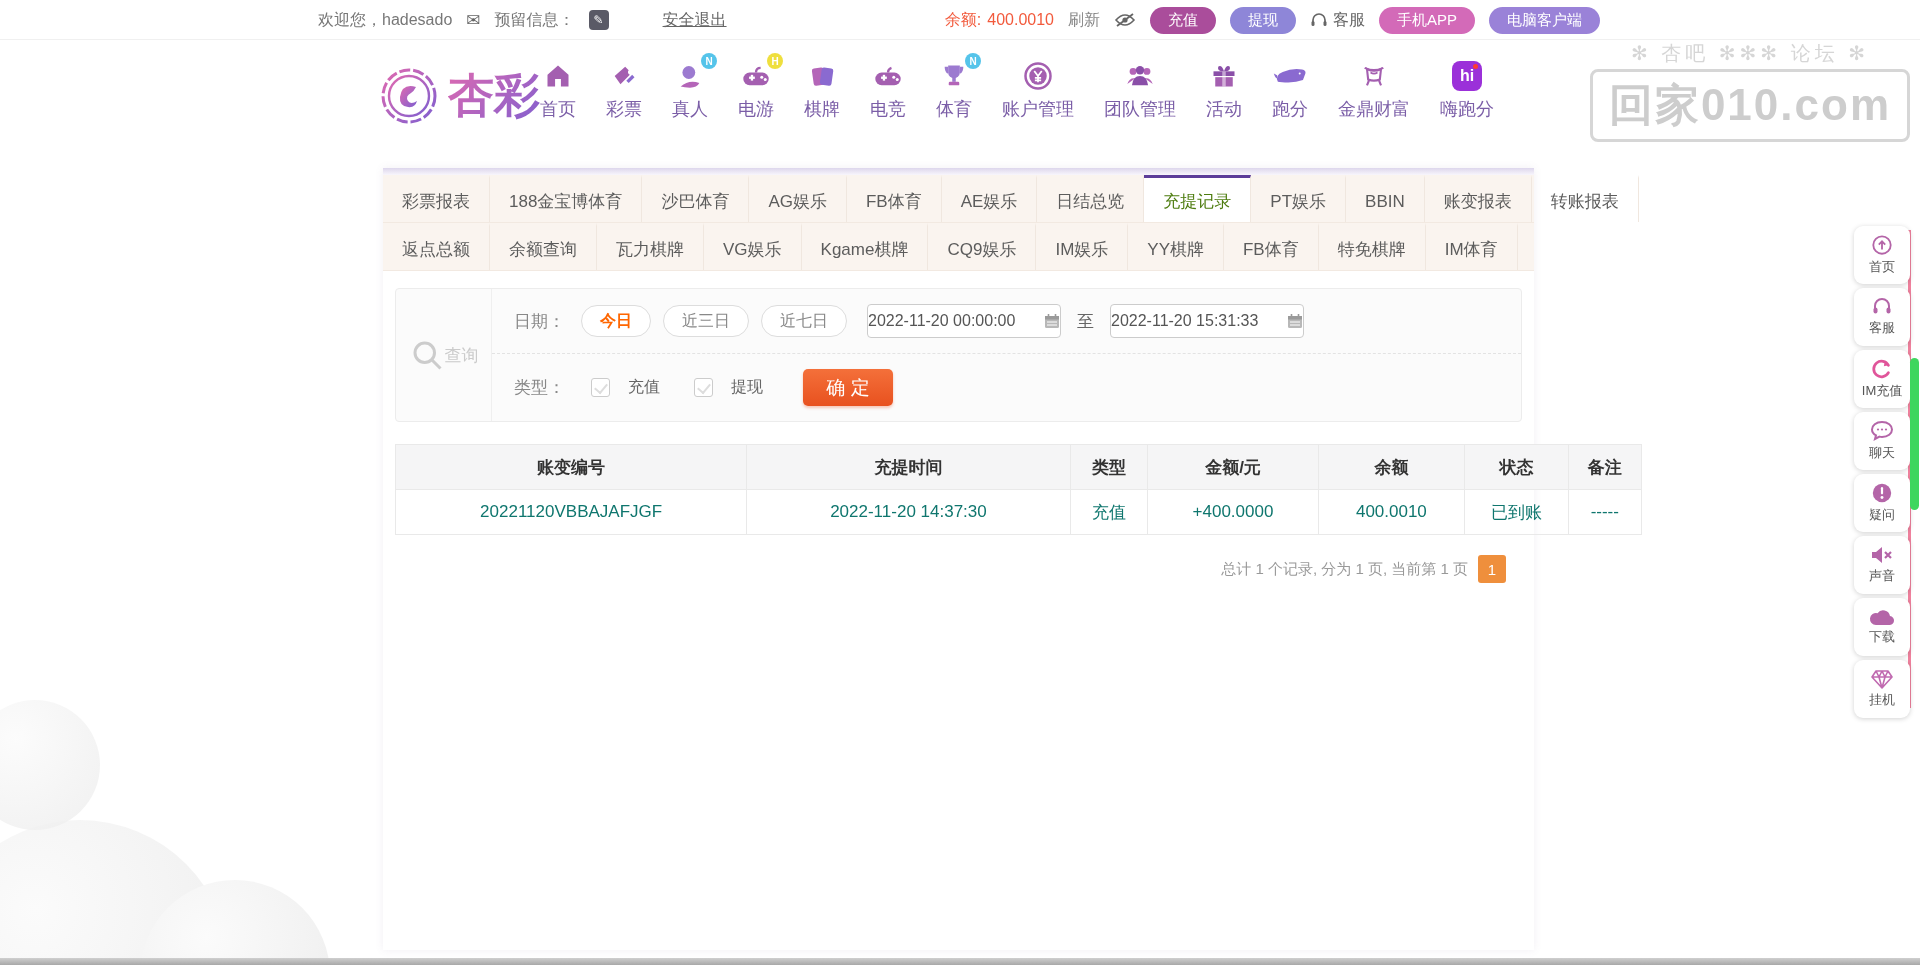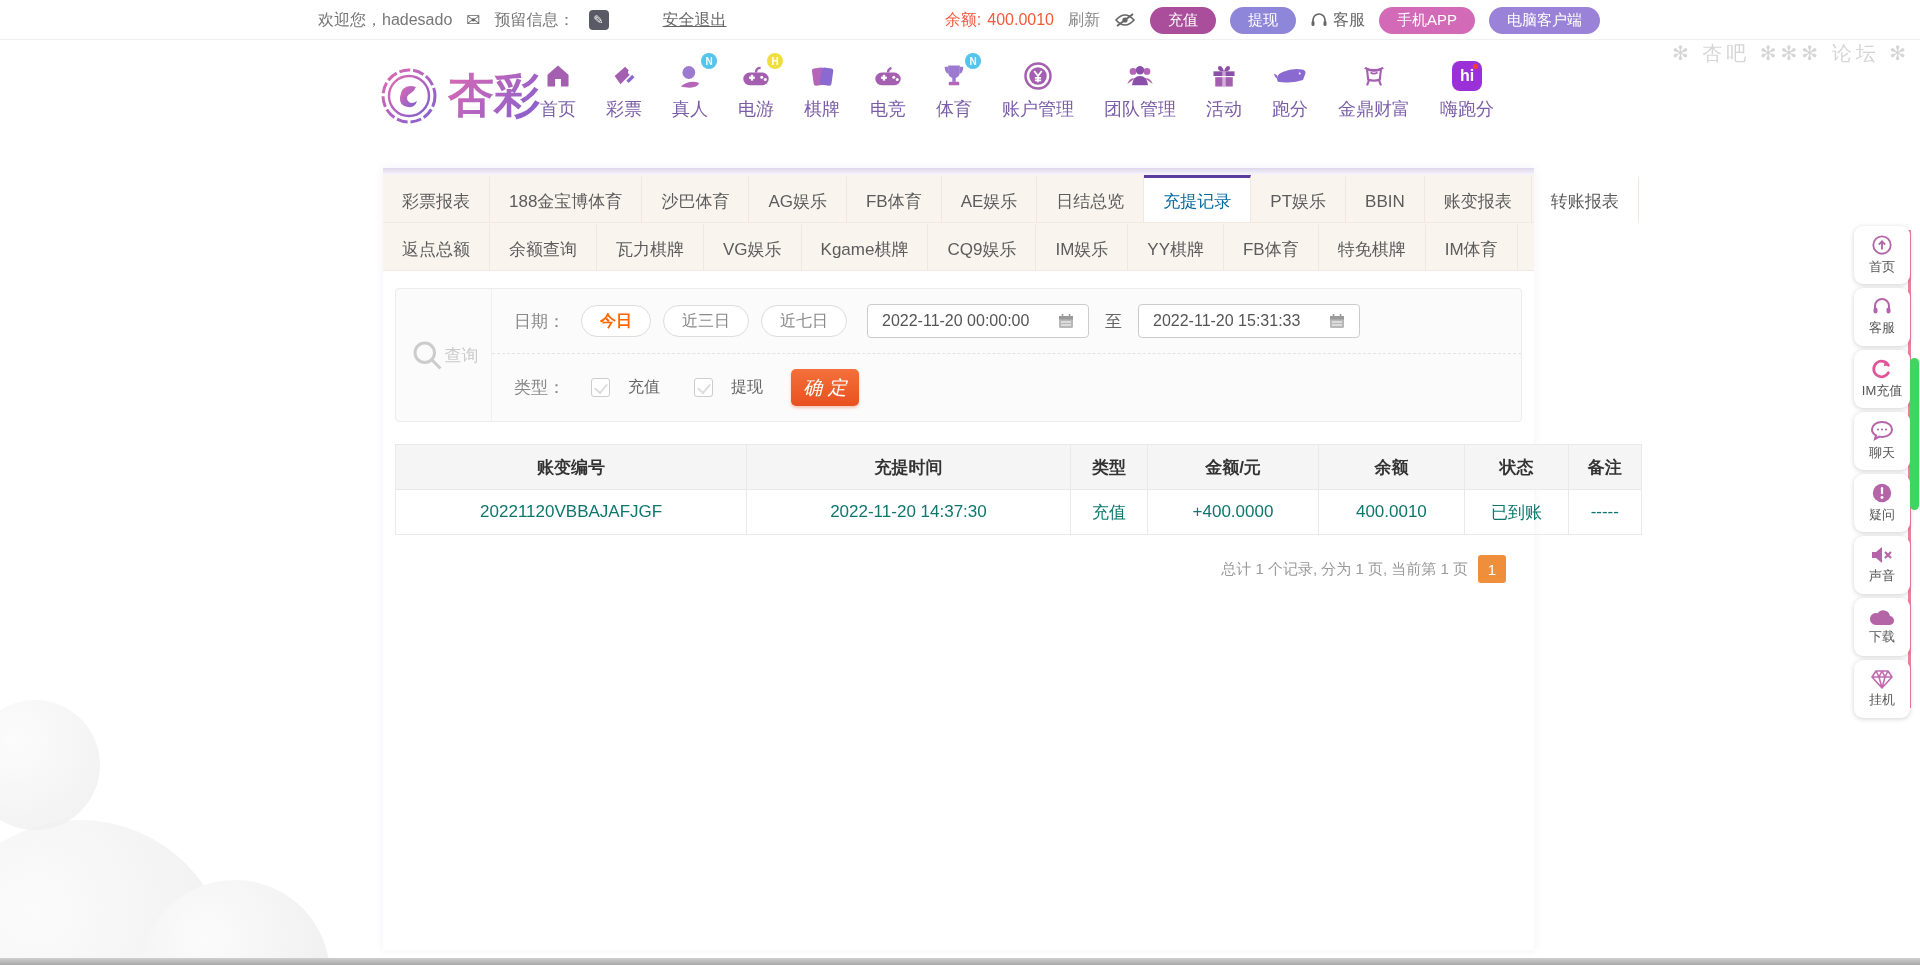--- a/index.html
+++ b/index.html
@@ -64,49 +64,49 @@
     font-size:44px; font-weight:bold; color:#cdcdcd; background:rgba(255,255,255,.55); letter-spacing:2px; }
 
   
   .panel { position:absolute; left:383px; top:168px; width:1151px; height:782px; background:#fff;
     z-index:5; box-shadow:0 0 8px rgba(120,100,150,0.10); }
   .panel-topgrad { height:7px; background:linear-gradient(#ddd6ec,#f8f6fc); }
 
   .tabs-row { display:flex; background:#faf4ef; border-bottom:1px solid #f2e9e1; }
   .tab { padding:0 19px; height:47px; line-height:47px; font-size:17px; color:#5c5c5c;
     border-right:1px solid #f0e7df; cursor:pointer; white-space:nowrap; border-top:3px solid transparent; }
-  .tab.active { background:#fff; border-top:3px solid #5c3d99; color:#0369a1; }
+  .tab.active { background:#fff; border-top:3px solid #5c3d99; color:#4d7c0f; }
 
   
   .filter-card { margin:17px 12px 0 12px; border:1px solid #ececec; background:#fbfbfb;
     border-radius:4px; display:flex; }
   .query-col { width:96px; display:flex; flex-direction:row; align-items:center;
     justify-content:center; gap:0; border-right:1px solid #efefef; color:#cbcbcb; }
   .query-label { font-size:17px; color:#cbcbcb; }
   .filter-rows { flex:1; }
   .filter-row { display:flex; align-items:center; gap:12px; padding:15px 22px; }
   .filter-row.first { border-bottom:1px dashed #e3e3e3; }
   .f-label { font-size:17px; color:#888; margin-right:4px; }
   .pill { height:32px; padding:0 18px; border:1px solid #ddd; border-radius:16px; background:#fff;
     color:#888; font-size:16px; cursor:pointer; display:inline-flex; align-items:center; }
   .pill.active { color:#ff6600; font-weight:bold; }
   .date-box { display:flex; align-items:center; height:34px; border:1px solid #ccc; border-radius:4px;
-    background:#fff; padding:0 14px; gap:8px; margin-left:8px; }
+    background:#fff; padding:0 0; gap:8px; margin-left:8px; }
   .date-input { border:none; outline:none; width:168px; font-size:16px; color:#555; background:transparent;
     font-family:"Liberation Sans","DejaVu Sans",sans-serif; }
   .to-label { font-size:17px; color:#666; margin:0 4px; }
   .cal-icon { cursor:pointer; display:inline-flex; }
   .checkbox { width:19px; height:19px; border:1px solid #ccc; border-radius:3px; background:#fff;
     position:relative; cursor:pointer; margin-left:10px; }
   .checkbox::after { content:""; position:absolute; left:5px; top:2px; width:6px; height:10px;
     border-right:2px solid #ddd; border-bottom:2px solid #ddd; transform:rotate(40deg); }
   .cb-label { font-size:16px; color:#666; margin-left:6px; }
-  .submit-btn { margin-left:16px; width:68px; height:37px; border:none; border-radius:5px;
+  .submit-btn { margin-left:28px; width:90px; height:37px; border:none; border-radius:5px;
     background:linear-gradient(#f4703a,#e8511f); color:#fff; font-size:19px; cursor:pointer;
-    box-shadow:0 2px 3px rgba(232,81,31,.3); font-family:inherit;font-style:italic; }
+    box-shadow:0 2px 3px rgba(232,81,31,.3); font-family:inherit; }
 
   
   .records-table { margin:22px 12px 0 12px; width:1247px; border-collapse:collapse; table-layout:fixed; }
   .records-table th { background:#f5f5f6; border:1px solid #e9e9e9; height:45px;
     font-size:17px; color:#333; font-weight:bold; }
   .records-table td { border:1px solid #e9e9e9; height:45px; font-size:17px; color:#0f766e; text-align:center; }
   .amount-pos { color:#e23b3b; }
   .status-ok { color:#3fae49; }
 
   
@@ -326,20 +326,21 @@
             <span class="hi-dot"></span>
           </span>
         </span>
       <span class="nav-label">嗨跑分</span>
     </div>
   </div>
 </div>
 
 <div class="watermark">
   <div class="wm-line1">✻ 杏吧 ✻✻✻ 论坛 ✻</div>
+  <div class="wm-box">回家010.com</div>
 </div>
 
 <div class="panel">
   <div class="panel-topgrad"></div>
 
   <div class="tabs-row">
     <div class="tab">彩票报表</div>
     <div class="tab">188金宝博体育</div>
     <div class="tab">沙巴体育</div>
     <div class="tab">AG娱乐</div>

